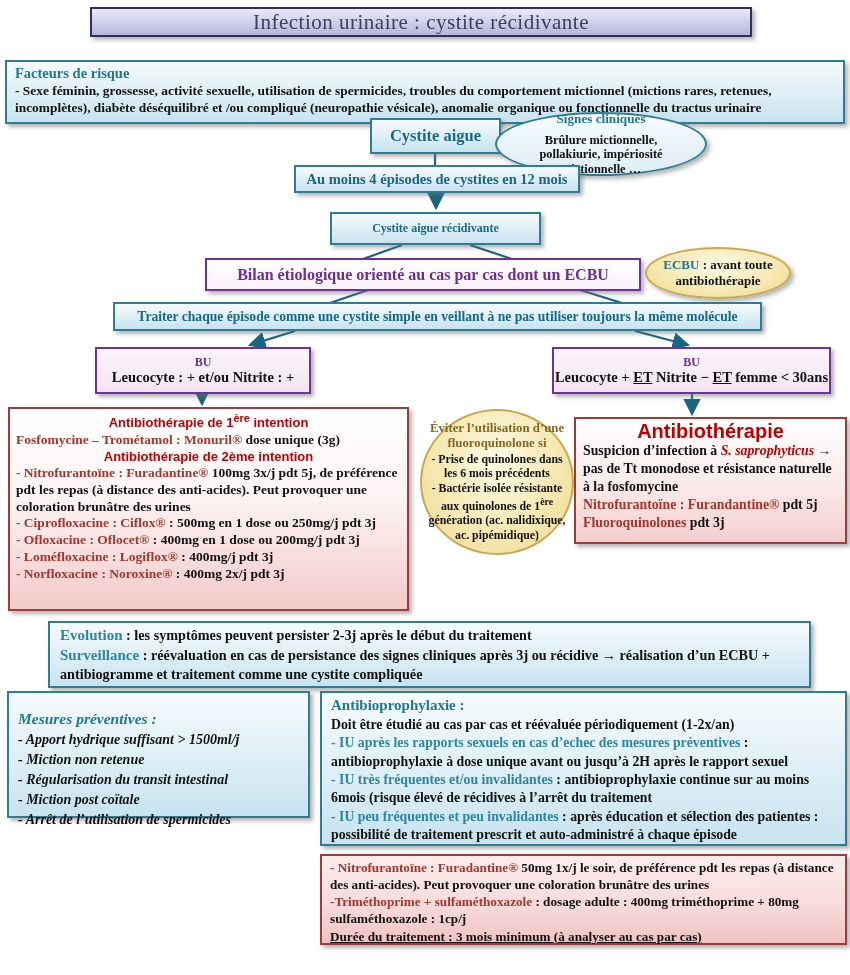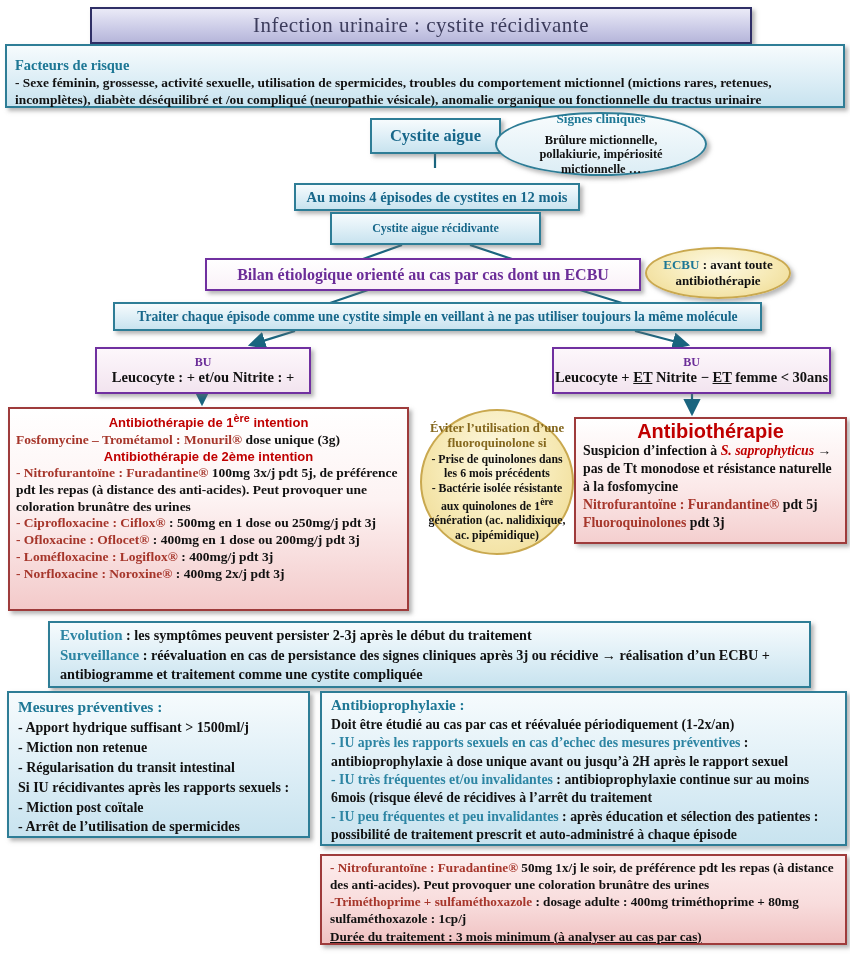--- a/index.html
+++ b/index.html
@@ -2,33 +2,33 @@
 <html><head>
 <meta charset="utf-8">
 <style>
   html,body{margin:0;padding:0;background:#fff;}
   .canvas{position:relative;width:850px;height:975px;background:#fff;font-family:"Liberation Serif",serif;overflow:hidden;}
   .connectors{position:absolute;left:0;top:0;pointer-events:none;}
   .box{position:absolute;box-sizing:border-box;}
   .shadow{box-shadow:3px 3px 4px rgba(110,110,110,.5);}
   .center{display:flex;flex-direction:column;align-items:center;justify-content:center;text-align:center;}
 
-  .title-box{left:90px;top:7px;width:662px;height:37px;border:2px solid #2f2f66;
+  .title-box{left:90px;top:7px;width:662px;height:30px;border:2px solid #2f2f66;
     background:linear-gradient(180deg,#eaeaf7 0%,#cdcde8 55%,#b6b6da 100%);
     font-size:21px;color:#3c3c5c;letter-spacing:.5px;}
   .teal-box{border:2px solid #2e7d96;background:linear-gradient(180deg,#f6fbfd 0%,#ddeef6 55%,#c8e3ef 100%);}
   .teal-head{color:#1d7795;font-weight:bold;}
   .teal-text{color:#17678a;font-weight:bold;text-align:center;}
   .blacktext{color:#111;font-weight:bold;}
 
-  .risk-box{left:5px;top:44px;width:840px;height:64px;padding:10px 8px;font-size:13.4px;line-height:1.26;}
+  .risk-box{left:5px;top:60px;width:840px;height:64px;padding:2px 8px;font-size:13.4px;line-height:1.26;}
   .risk-box .teal-head{font-size:14.5px;}
 
   .cystite-box{left:370px;top:118px;width:131px;height:36px;font-size:16.5px;}
-  .episodes-box{left:294px;top:183px;width:286px;height:28px;font-size:14.5px;}
+  .episodes-box{left:294px;top:165px;width:286px;height:28px;font-size:14.5px;}
   .recid-box{left:330px;top:212px;width:211px;height:33px;font-size:12px;}
   .traiter-box{left:113px;top:302px;width:649px;height:29px;font-size:13.6px;}
 
   .ellipse{border-radius:50%;}
   .signes-ellipse{left:495px;top:112px;width:212px;height:64px;border:2px solid #2e7d96;
     background:linear-gradient(180deg,#f8fcfd 0%,#dcedf5 100%);padding:2px 16px;font-size:12.4px;line-height:1.2;gap:6px;}
   .signes-ellipse .teal-head{font-size:13.2px;}
 
   .gold-ellipse{border:2px solid #c9a84f;background:radial-gradient(ellipse at 50% 35%,#fdf9e4 0%,#f6e9b4 55%,#eed88d 100%);}
   .gold-head{color:#84671d;font-weight:bold;}
@@ -53,21 +53,21 @@
     background:linear-gradient(180deg,#ffffff 0%,#fdf3f3 45%,#f3caca 100%);}
   .abx-left .red-heading{font-size:13px;margin:1px 0;}
   .abx-right{left:574px;top:417px;width:273px;height:127px;padding:1px 7px;font-size:13.8px;line-height:1.3;
     background:linear-gradient(180deg,#ffffff 0%,#fbe9e9 55%,#f4cfcf 100%);}
   .abx-right .red-heading{font-size:20px;}
   .species{color:#c00000;font-style:italic;font-weight:bold;}
 
   .evolution-box{left:48px;top:621px;width:763px;height:67px;padding:3px 10px;font-size:14.2px;line-height:1.3;}
   .evo-label{color:#2d85a3;font-weight:bold;font-size:15px;}
 
-  .prevent-box{left:7px;top:691px;width:303px;height:147px;padding:3px 9px;font-size:14px;line-height:1.42;}
+  .prevent-box{left:7px;top:691px;width:303px;height:127px;padding:15px 9px;font-size:14px;line-height:1.42;font-style:italic;}
   .prevent-box .teal-head{font-size:15.5px;}
 
   .prophy-box{left:320px;top:691px;width:527px;height:155px;padding:3px 9px;font-size:13.8px;line-height:1.33;}
   .prophy-box .teal-head{font-size:15px;}
   .lead{color:#2d85a3;font-weight:bold;}
 
   .maint-box{left:320px;top:854px;width:527px;height:91px;padding:3px 8px;font-size:13.2px;line-height:1.3;
     background:linear-gradient(180deg,#fdeded 0%,#f8dcdc 55%,#f0c2c2 100%);}
 </style>
 </head>
@@ -170,21 +170,20 @@
   <div class="box teal-box evolution-box shadow">
     <div class="dline"><span class="evo-label">Evolution</span><span> : les symptômes peuvent persister 2-3j après le début du traitement</span></div>
     <div class="dline"><span class="evo-label">Surveillance</span><span> : réévaluation en cas de persistance des signes cliniques après 3j ou récidive → réalisation d’un ECBU + antibiogramme et traitement comme une cystite compliquée</span></div>
   </div>
 
   <div class="box teal-box prevent-box shadow">
     <div class="teal-head">Mesures préventives :</div>
     <div class="dline">- Apport hydrique suffisant &gt; 1500ml/j</div>
     <div class="dline">- Miction non retenue</div>
     <div class="dline">- Régularisation du transit intestinal</div>
-    <div class="dline">Si IU récidivantes après les rapports sexuels :</div>
     <div class="dline">- Miction post coïtale</div>
     <div class="dline">- Arrêt de l’utilisation de spermicides</div>
   </div>
 
   <div class="box teal-box prophy-box shadow">
     <div class="teal-head">Antibioprophylaxie :</div>
     <div class="dline">Doit être étudié au cas par cas et réévaluée périodiquement (1-2x/an)</div>
     <div class="dline"><span class="lead">- IU après les rapports sexuels en cas d’echec des mesures préventives</span><span> : antibioprophylaxie à dose unique avant ou jusqu’à 2H après le rapport sexuel</span></div>
     <div class="dline"><span class="lead">- IU très fréquentes et/ou invalidantes</span><span> : antibioprophylaxie continue sur au moins 6mois (risque élevé de récidives à l’arrêt du traitement</span></div>
     <div class="dline"><span class="lead">- IU peu fréquentes et peu invalidantes</span><span> : après éducation et sélection des patientes : possibilité de traitement prescrit et auto-administré à chaque épisode</span></div>

